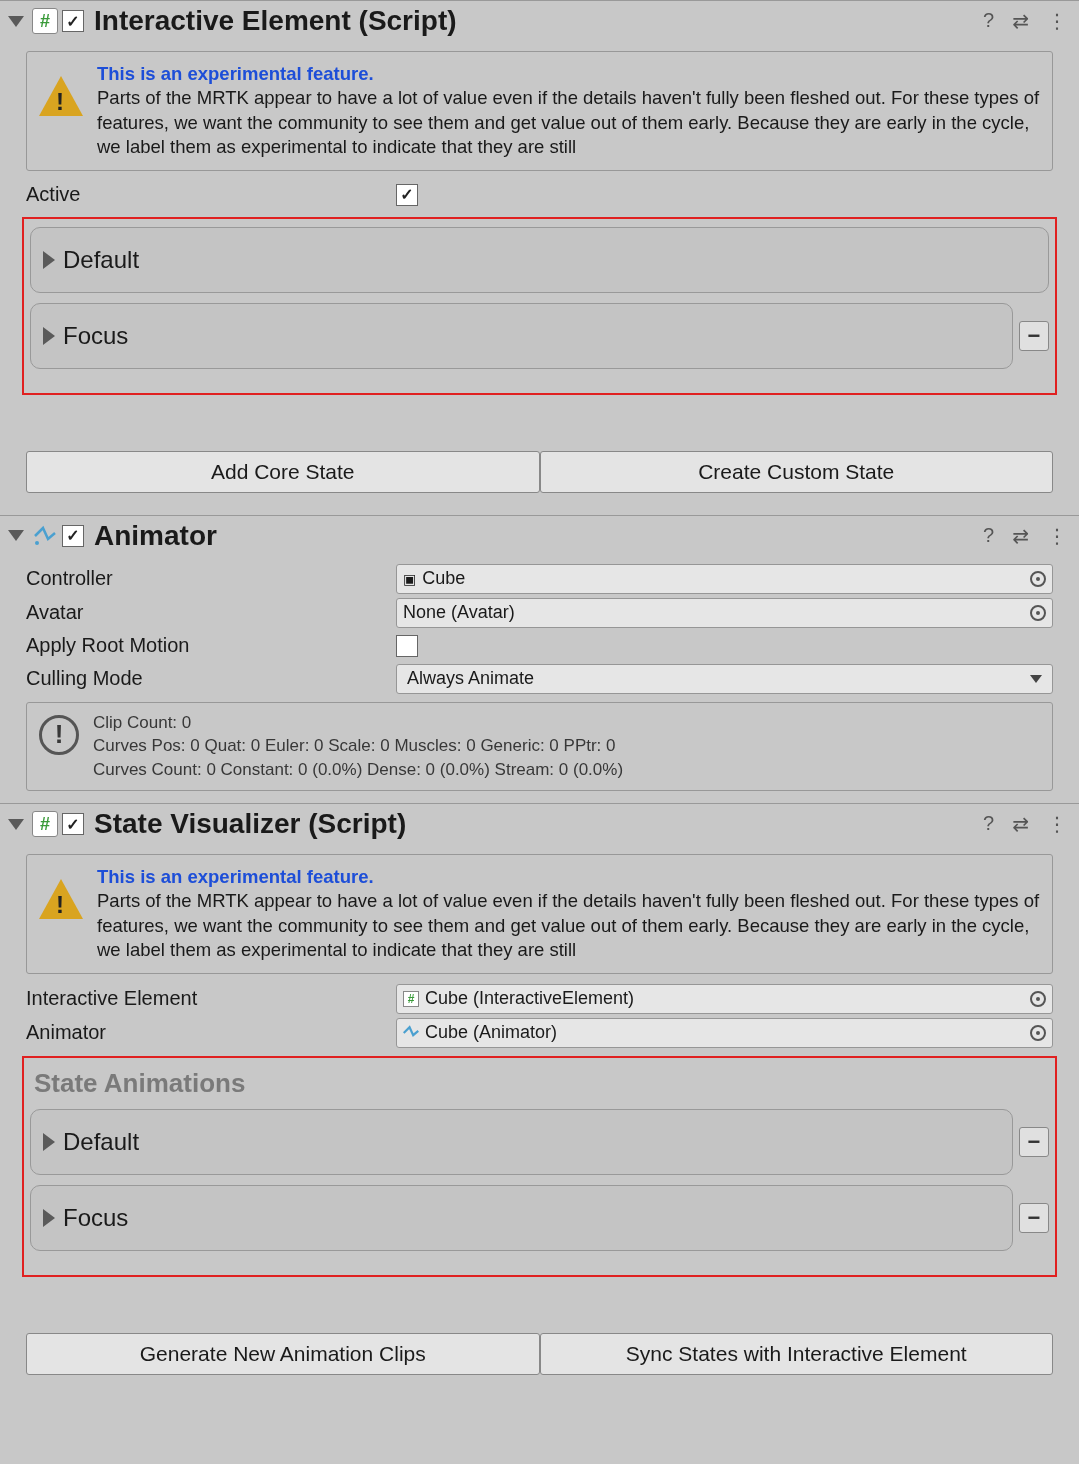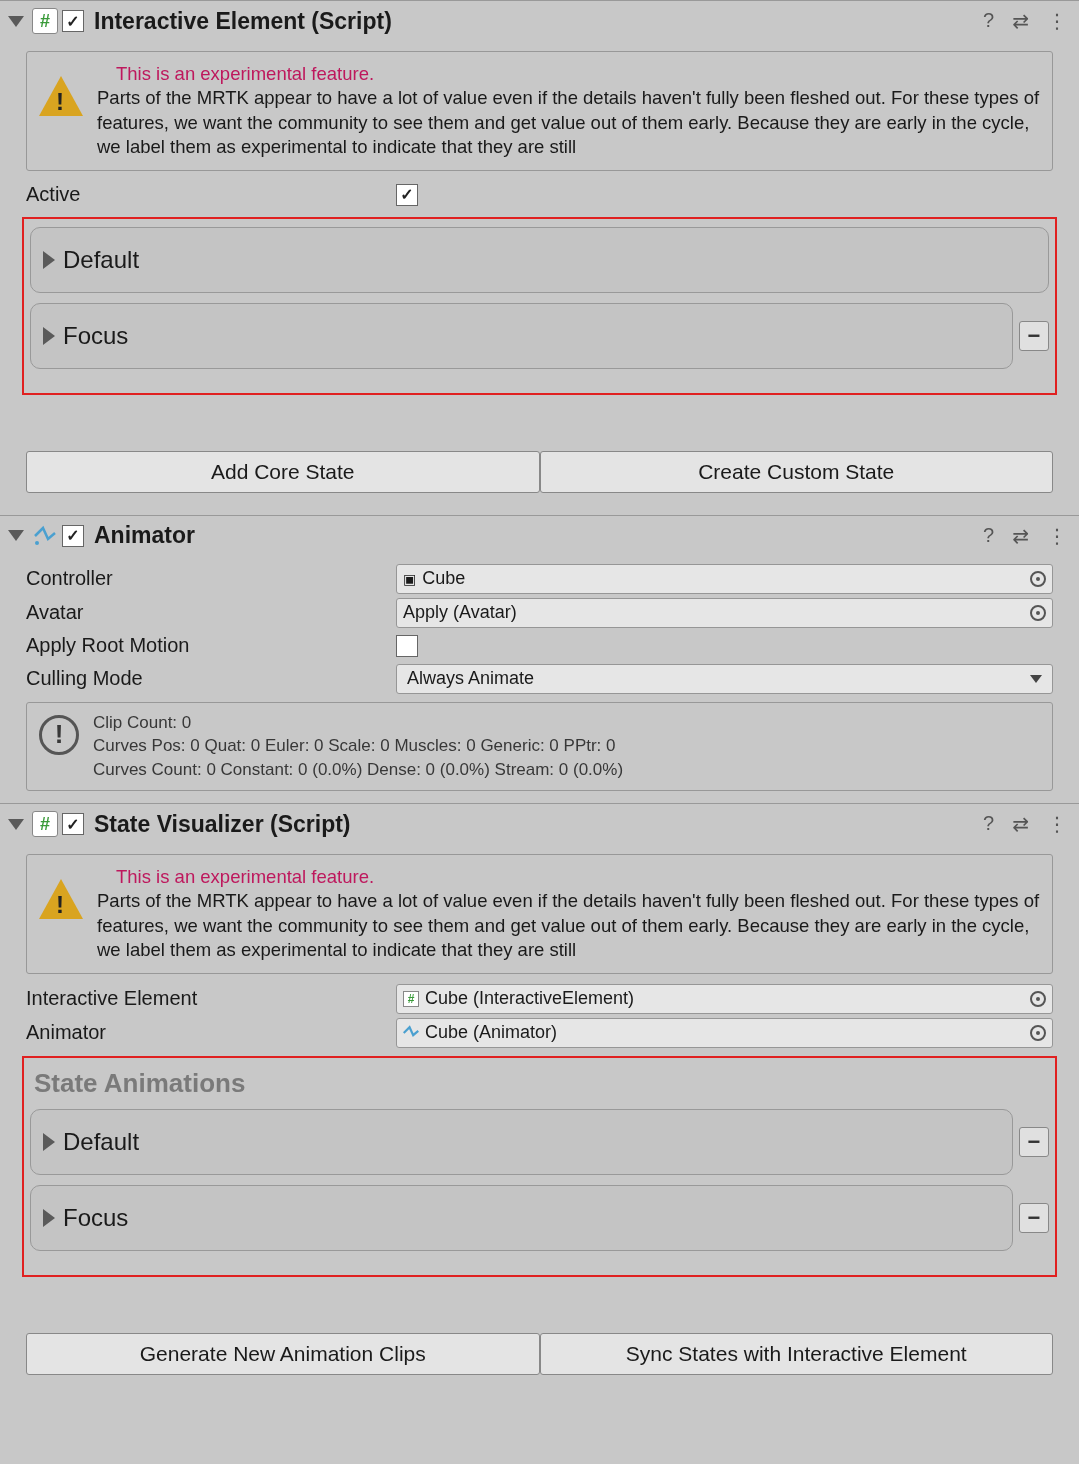--- a/index.html
+++ b/index.html
@@ -26,40 +26,40 @@
   color: #3a9b3a; font-weight: bold; font-size: 18px;
 }
 .anim-icon {
   width: 26px; height: 26px; display: flex; align-items: center; justify-content: center;
 }
 .checkbox {
   width: 22px; height: 22px; background: #fff; border: 1px solid #666;
   display: flex; align-items: center; justify-content: center; cursor: pointer;
 }
 .checkbox.checked::after { content: "✓"; font-size: 16px; font-weight: bold; color: #222; }
-.comp-title { font-weight: bold; font-size: 23px; margin-left: 6px; flex: 1; }
+.comp-title { font-weight: bold; font-size: 28px; margin-left: 6px; flex: 1; }
 .header-icons { display: flex; gap: 18px; padding-right: 8px; color: #555; }
 .header-icons span { cursor: pointer; font-size: 20px; }
 
 .comp-body { padding: 6px 6px 10px 6px; }
 .info-box {
   background: #c8c8c8; border: 1px solid #989898; border-radius: 3px;
   margin: 4px 20px 8px 20px; padding: 10px 12px; display: flex; gap: 14px;
 }
 .warn-icon {
   width: 0; height: 0; border-left: 22px solid transparent;
   border-right: 22px solid transparent; border-bottom: 40px solid #d9a420;
   margin-top: 14px; position: relative;
 }
 .warn-icon::after {
   content: "!"; position: absolute; left: -5px; top: 12px;
   font-weight: bold; font-size: 24px; color: #222;
 }
 .info-text { font-size: 18.5px; line-height: 1.32; }
-.info-text .ylw { color: #be185d; font-weight: normal; margin-left: 19px; }
+.info-text .ylw { color: #1d4ed8; font-weight: bold; }
 
 .prop-row { display: flex; align-items: center; padding: 2px 20px; min-height: 32px; }
 .prop-label { width: 370px; font-size: 20px; }
 
 .boxed-section {
   border: 2px solid #e02020; margin: 6px 16px 8px 16px; padding: 8px 6px 14px 6px;
 }
 .section-title { font-size: 26px; color: #7a7a7a; font-weight: bold; margin: 2px 0 10px 4px; }
 .state-row { display: flex; align-items: center; gap: 6px; margin-bottom: 10px; }
 .state-item {
@@ -192,21 +192,21 @@
       <div class="prop-label">Controller</div>
       <div class="obj-field">
         <span class="mini-icon">▣</span>
         <span>Cube</span>
         <div class="picker"></div>
       </div>
     </div>
     <div class="prop-row">
       <div class="prop-label">Avatar</div>
       <div class="obj-field">
-        <span>Apply (Avatar)</span>
+        <span>None (Avatar)</span>
         <div class="picker"></div>
       </div>
     </div>
     <div class="prop-row">
       <div class="prop-label">Apply Root Motion</div>
       <div class="checkbox"></div>
     </div>
     <div class="prop-row">
       <div class="prop-label">Culling Mode</div>
       <div class="dropdown">

